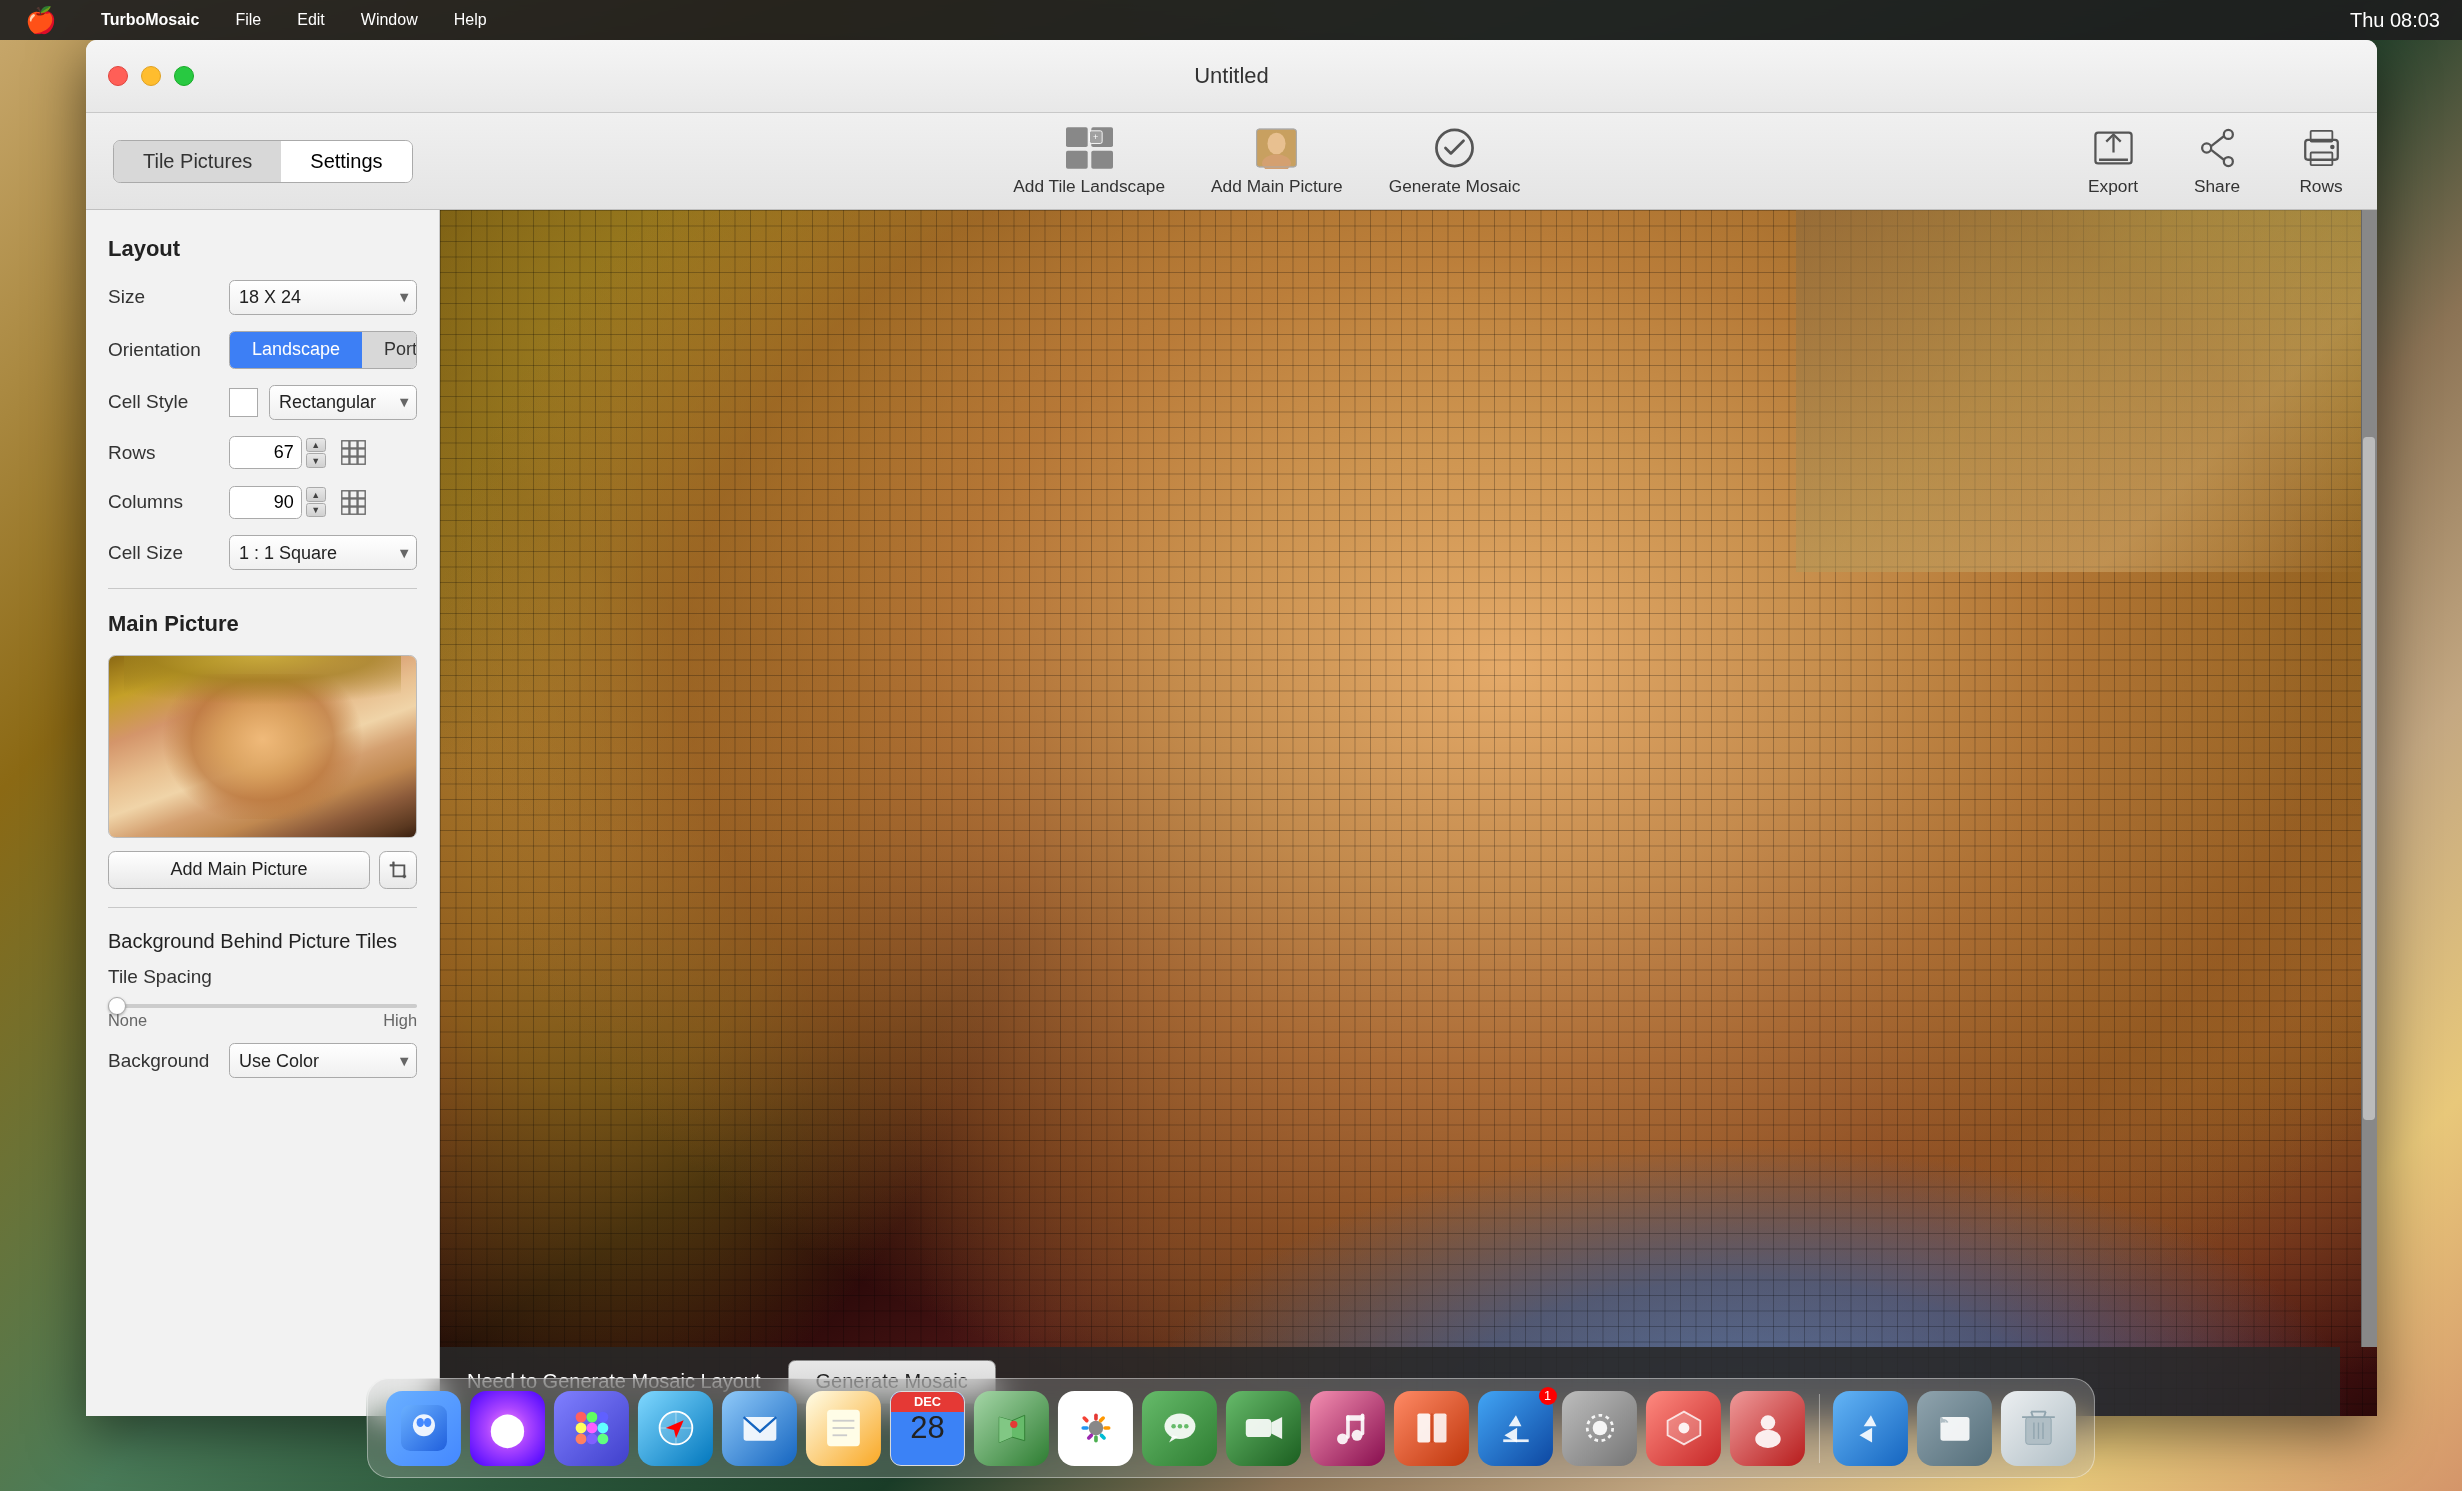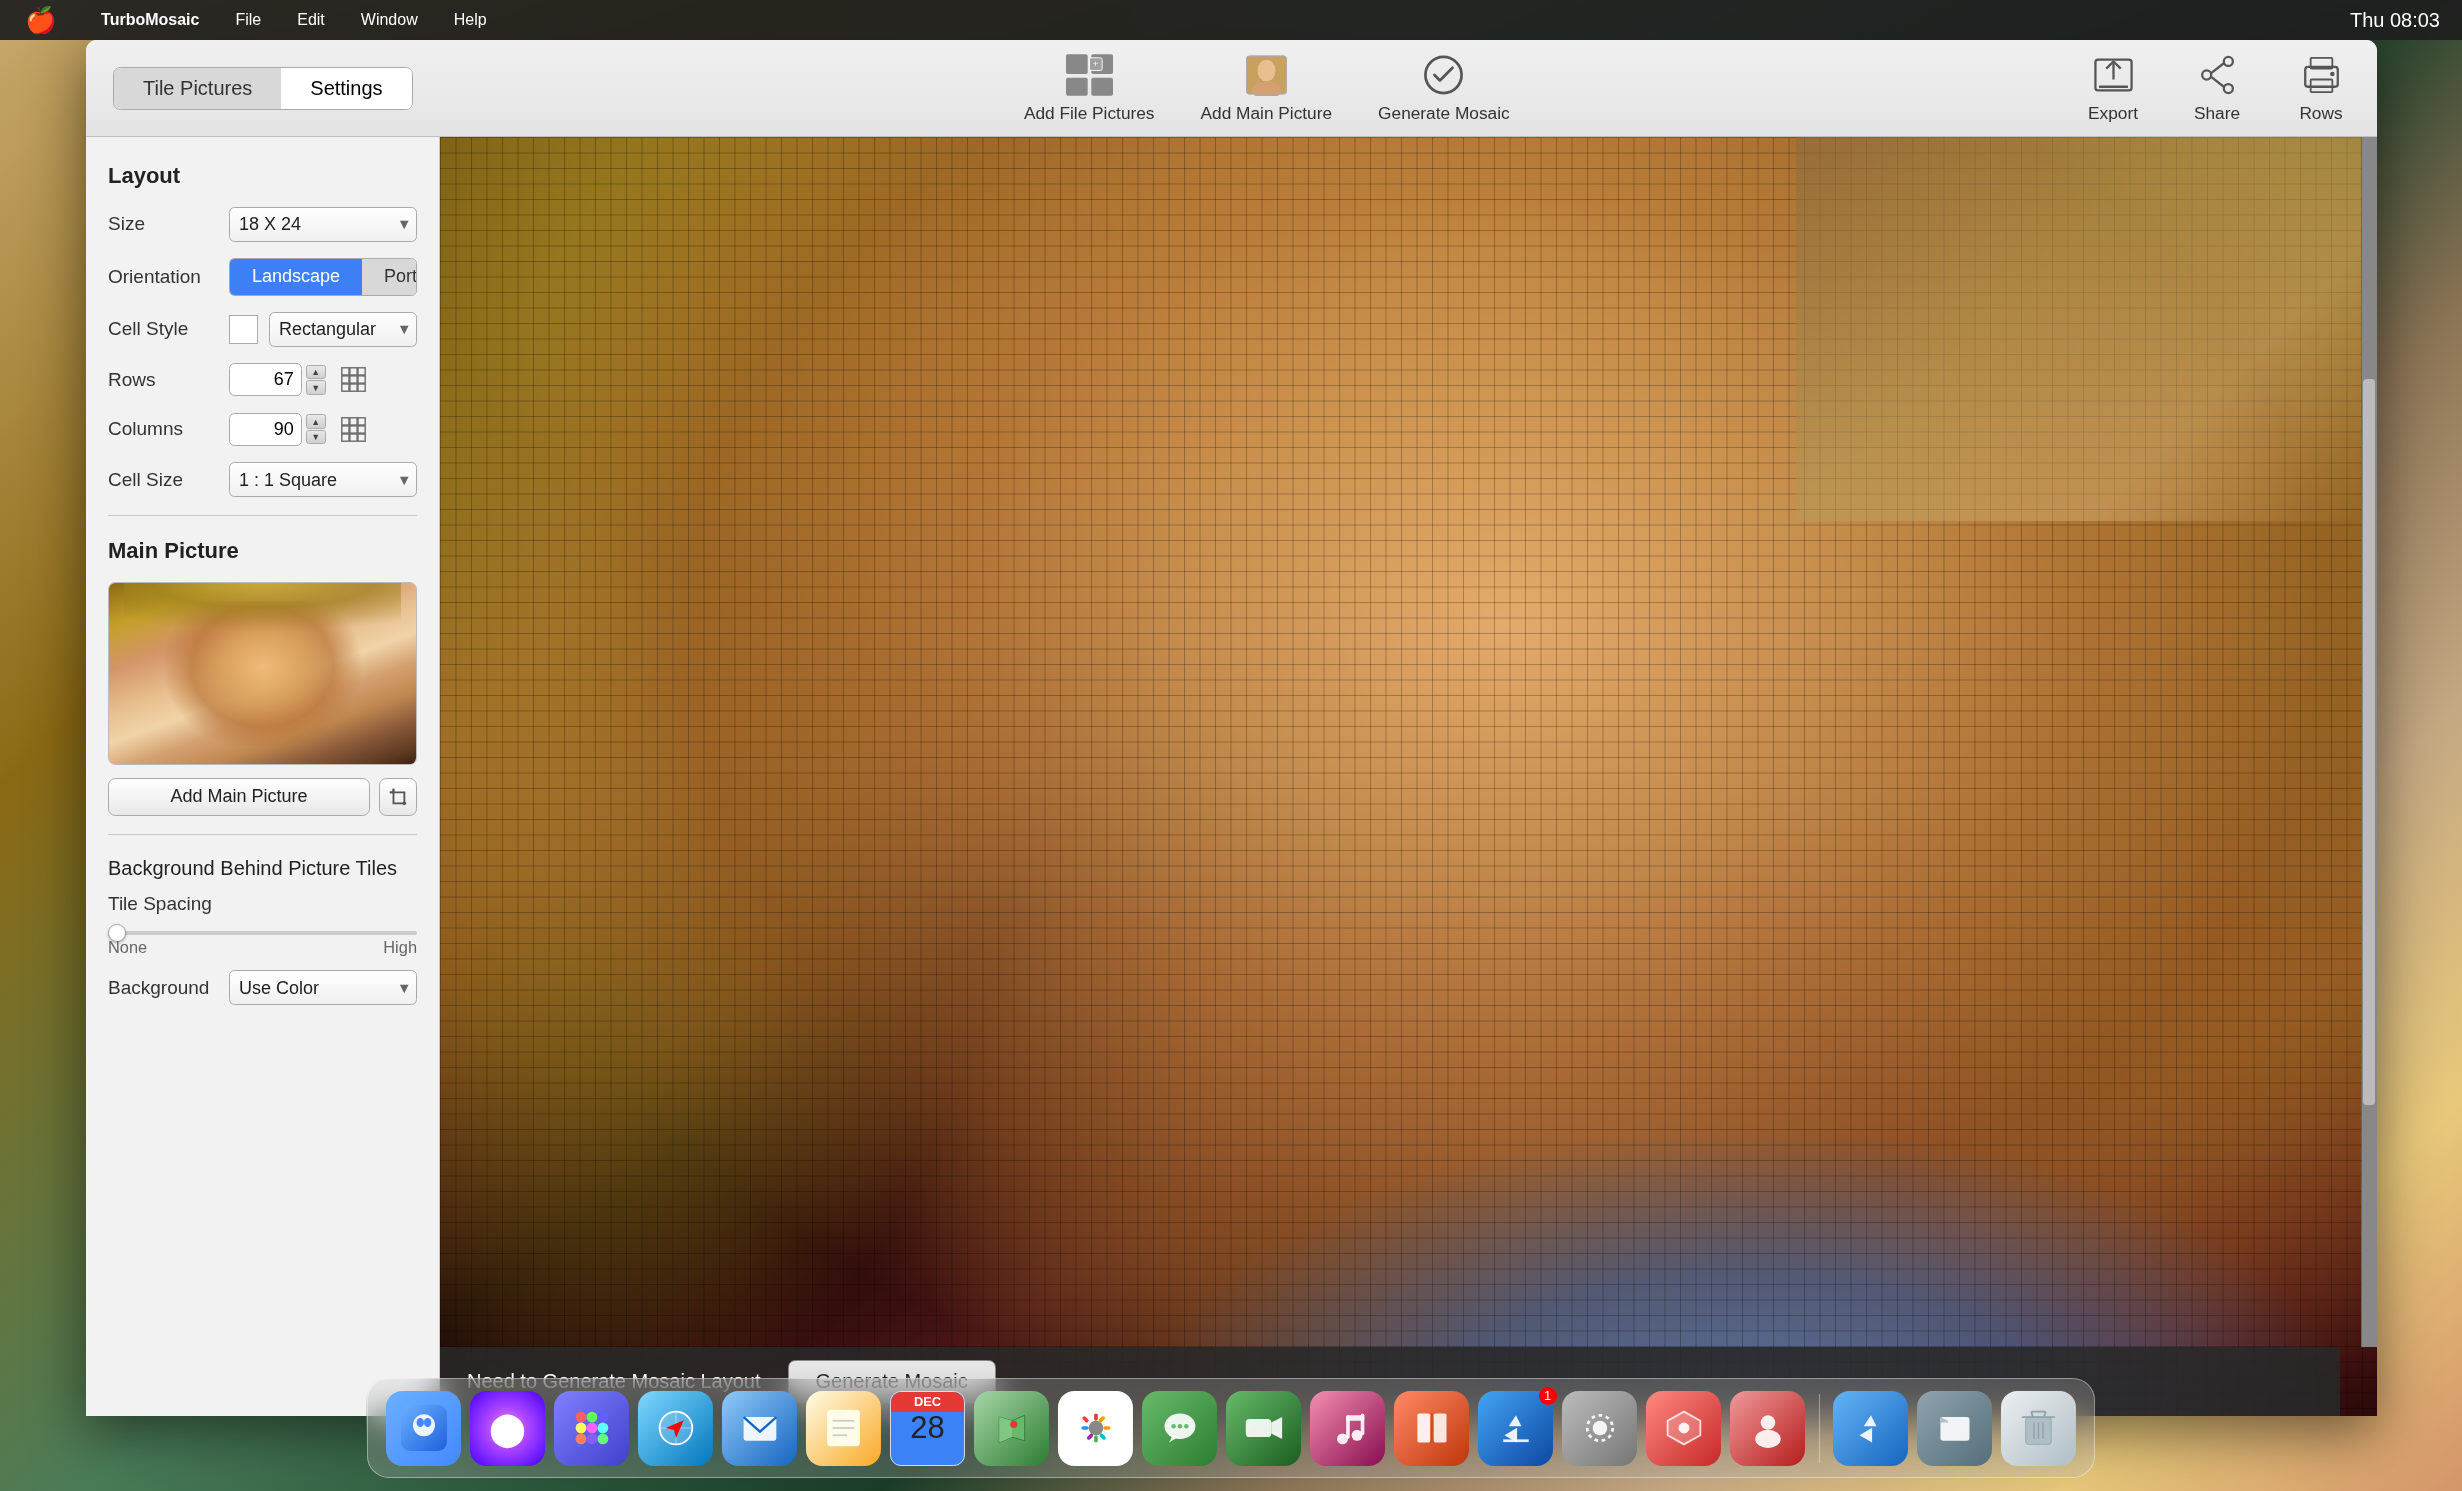--- a/index.html
+++ b/index.html
@@ -523,41 +523,49 @@
     <div class="menu-bar-item">Window</div>
     <div class="menu-bar-item">Help</div>
   </div>
   <div class="menu-bar-right">
     <span>Thu 08:03</span>
   </div>
 </div>
 
 <div class="app-window">
 
+  <div class="title-bar">
+    <div class="traffic-lights">
+      <div class="traffic-light tl-red"></div>
+      <div class="traffic-light tl-yellow"></div>
+      <div class="traffic-light tl-green"></div>
+    </div>
+    <span class="window-title">Untitled</span>
+  </div>
 
   <div class="toolbar">
     <div class="toolbar-segment">
       <button class="toolbar-seg-btn">Tile Pictures</button>
       <button class="toolbar-seg-btn active">Settings</button>
     </div>
 
     <div class="toolbar-tools">
 
       <div class="toolbar-tool">
         <div class="toolbar-tool-icon">
           <svg width="47" height="42" viewBox="0 0 52 46">
             <rect x="0" y="0" width="24" height="22" rx="2" fill="#888"></rect>
             <rect x="28" y="0" width="24" height="22" rx="2" fill="#888"></rect>
             <rect x="0" y="26" width="24" height="20" rx="2" fill="#888"></rect>
             <rect x="28" y="26" width="24" height="20" rx="2" fill="#888"></rect>
             <rect x="26" y="4" width="14" height="14" rx="2" fill="#a0a0a0" stroke="white" stroke-width="1"></rect>
             <text x="30" y="14" font-size="10" fill="white">+</text>
           </svg>
         </div>
-        <span class="toolbar-tool-label">Add File Pictures</span>
+        <span class="toolbar-tool-label">Add Tile Landscape</span>
       </div>
 
       <div class="toolbar-tool">
         <div class="toolbar-tool-icon">
           <svg width="47" height="42" viewBox="0 0 52 46">
 
             <rect x="4" y="2" width="44" height="42" rx="3" fill="#c8a060" stroke="#aaa" stroke-width="1"></rect>
             <ellipse cx="26" cy="18" rx="10" ry="12" fill="#e8c090"></ellipse>
             <ellipse cx="26" cy="40" rx="16" ry="10" fill="#d4a070"></ellipse>
 

